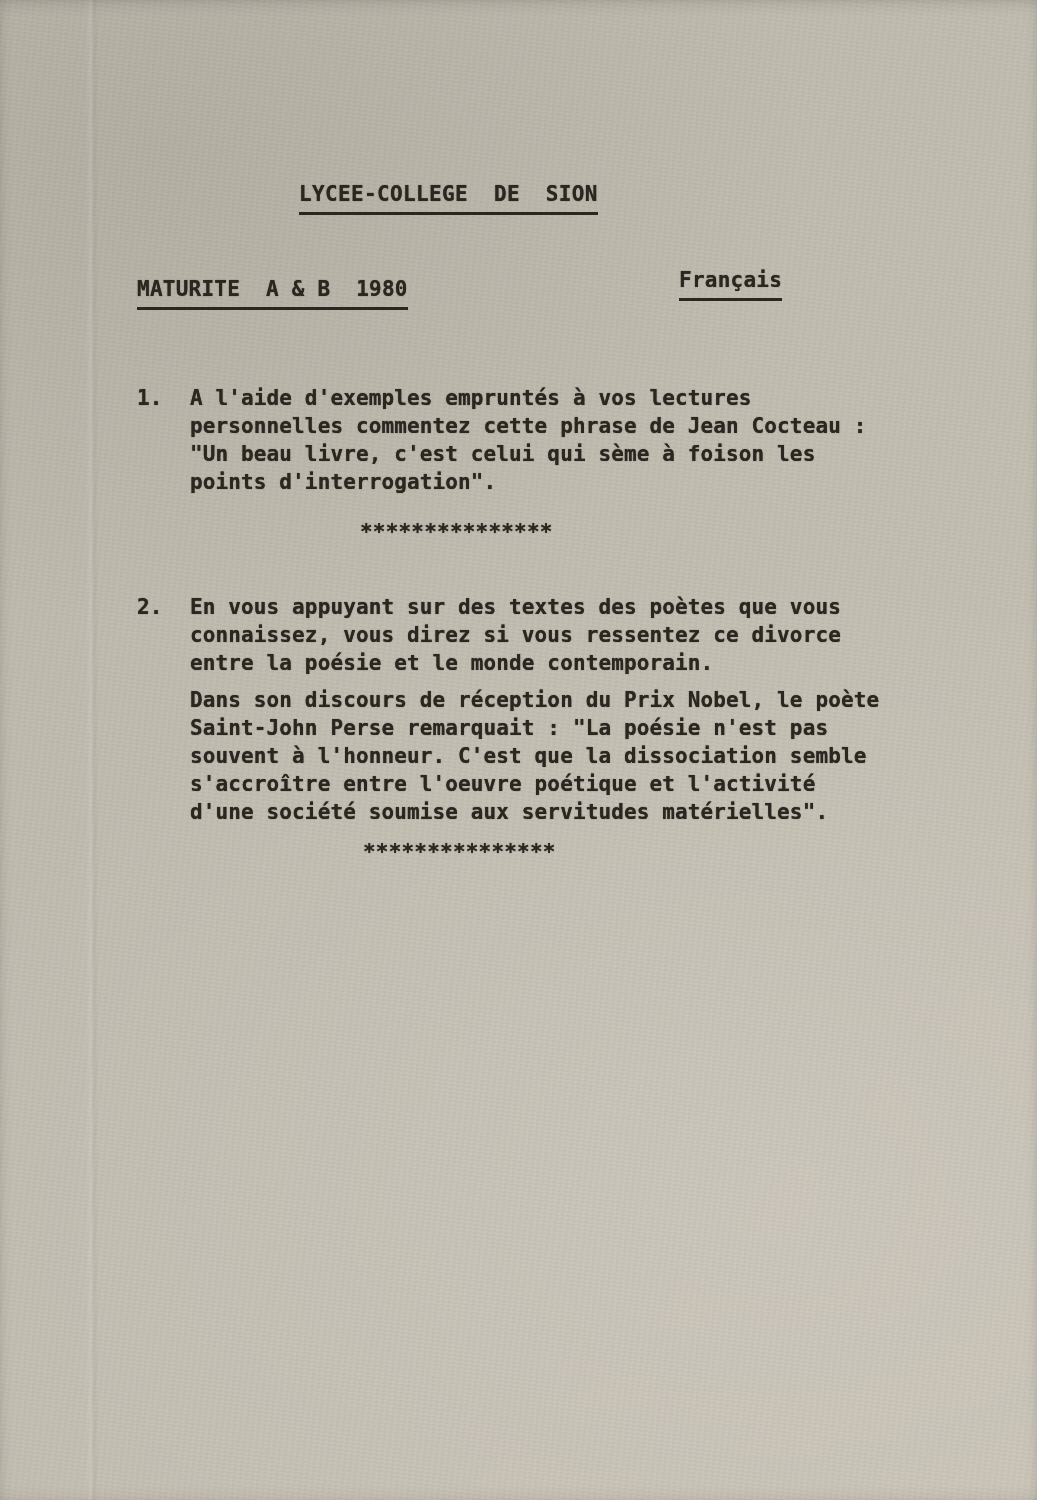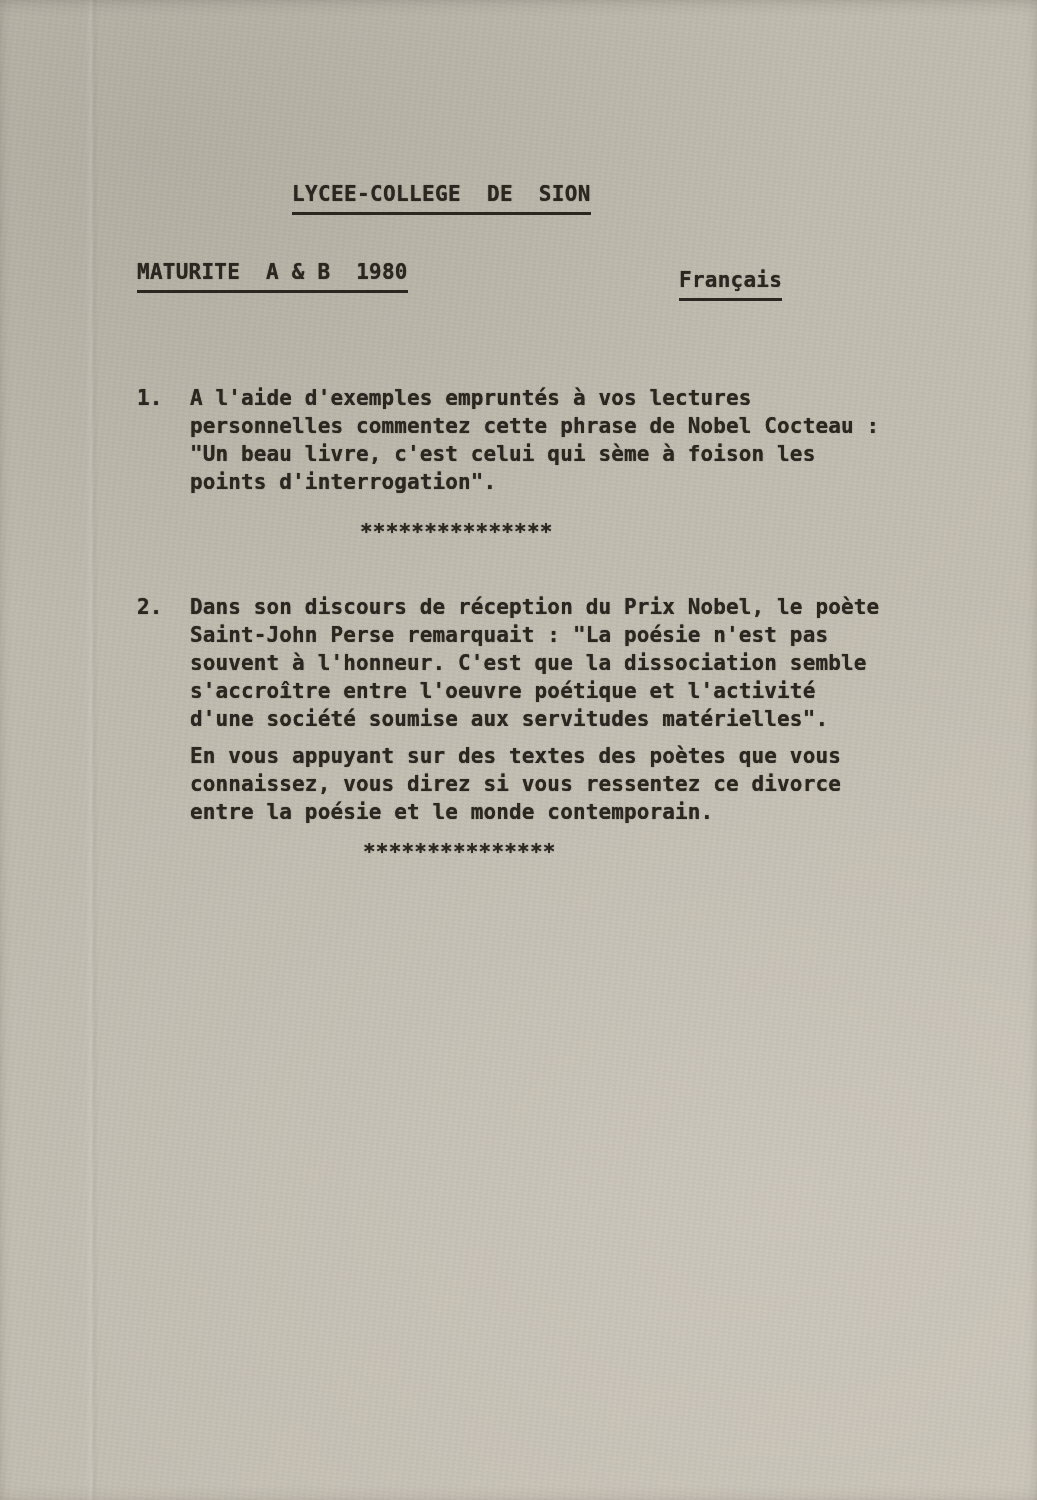--- a/index.html
+++ b/index.html
@@ -50,27 +50,27 @@
     position: absolute;
     white-space: pre;
     margin: 0;
     text-shadow: 0 0 1px rgba(43,38,32,0.85);
   }
   .underlined {
     padding-bottom: 4px;
     border-bottom: 3.5px solid #2b2620;
   }
   .doc-title {
-    left: 292px;
+    left: 299px;
     top: 180px;
     letter-spacing: 0.35px;
   }
   .subheader-left {
     left: 137px;
-    top: 258px;
+    top: 275px;
     letter-spacing: 0.25px;
     text-align: center;
   }
   .subheader-right {
     left: 679px;
     top: 266px;
     letter-spacing: 0.25px;
   }
   .question {
     position: absolute;
@@ -108,36 +108,36 @@
   <div class="txt underlined doc-title">LYCEE-COLLEGE  DE  SION</div>
 
   <div class="txt underlined subheader-left">MATURITE  A &amp; B  1980</div>
 
   <div class="txt underlined subheader-right">Français</div>
 
   <div class="question q1">
     <div class="qnum">1.</div>
     <div class="qtext">
       <p>A l'aide d'exemples empruntés à vos lectures
-personnelles commentez cette phrase de Nobel Cocteau :
+personnelles commentez cette phrase de Jean Cocteau :
 "Un beau livre, c'est celui qui sème à foison les
 points d'interrogation".</p>
     </div>
   </div>
 
   <div class="txt separator sep1">***************</div>
 
   <div class="question q2">
     <div class="qnum">2.</div>
     <div class="qtext">
+      <p>En vous appuyant sur des textes des poètes que vous
+connaissez, vous direz si vous ressentez ce divorce
+entre la poésie et le monde contemporain.</p>
       <p>Dans son discours de réception du Prix Nobel, le poète
 Saint-John Perse remarquait : "La poésie n'est pas
 souvent à l'honneur. C'est que la dissociation semble
 s'accroître entre l'oeuvre poétique et l'activité
 d'une société soumise aux servitudes matérielles".</p>
-      <p>En vous appuyant sur des textes des poètes que vous
-connaissez, vous direz si vous ressentez ce divorce
-entre la poésie et le monde contemporain.</p>
     </div>
   </div>
 
   <div class="txt separator sep2">***************</div>
 </div>
 
 </body></html>

